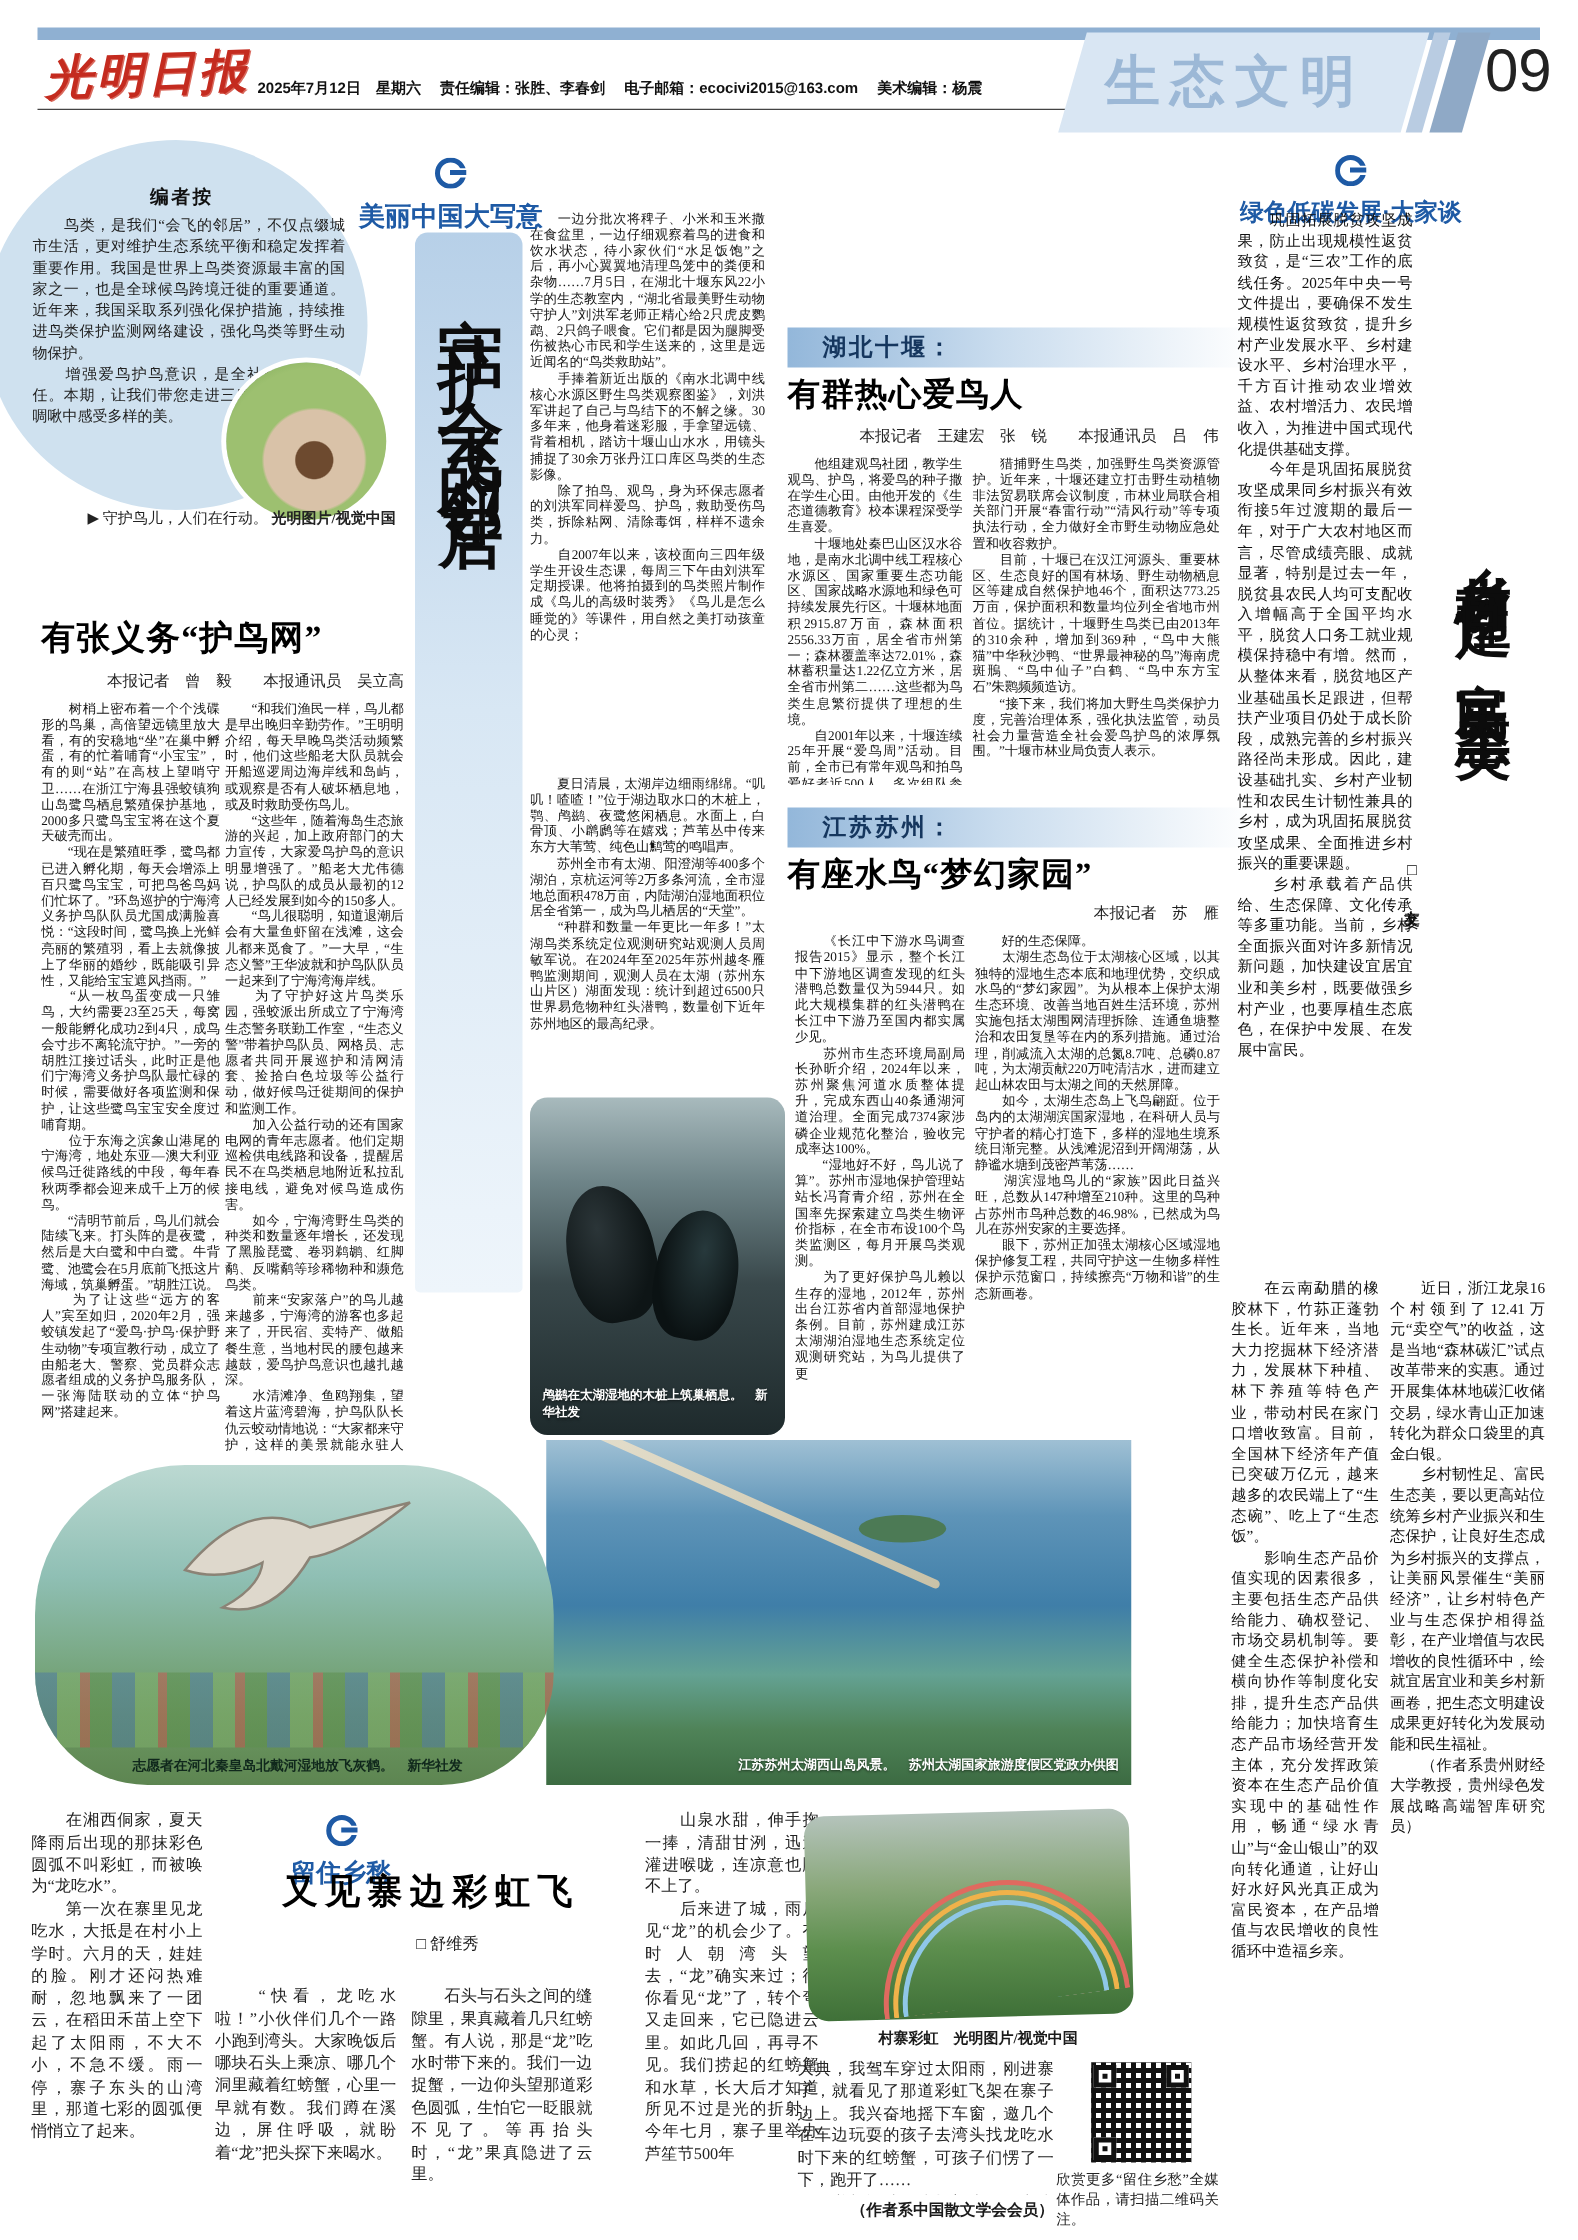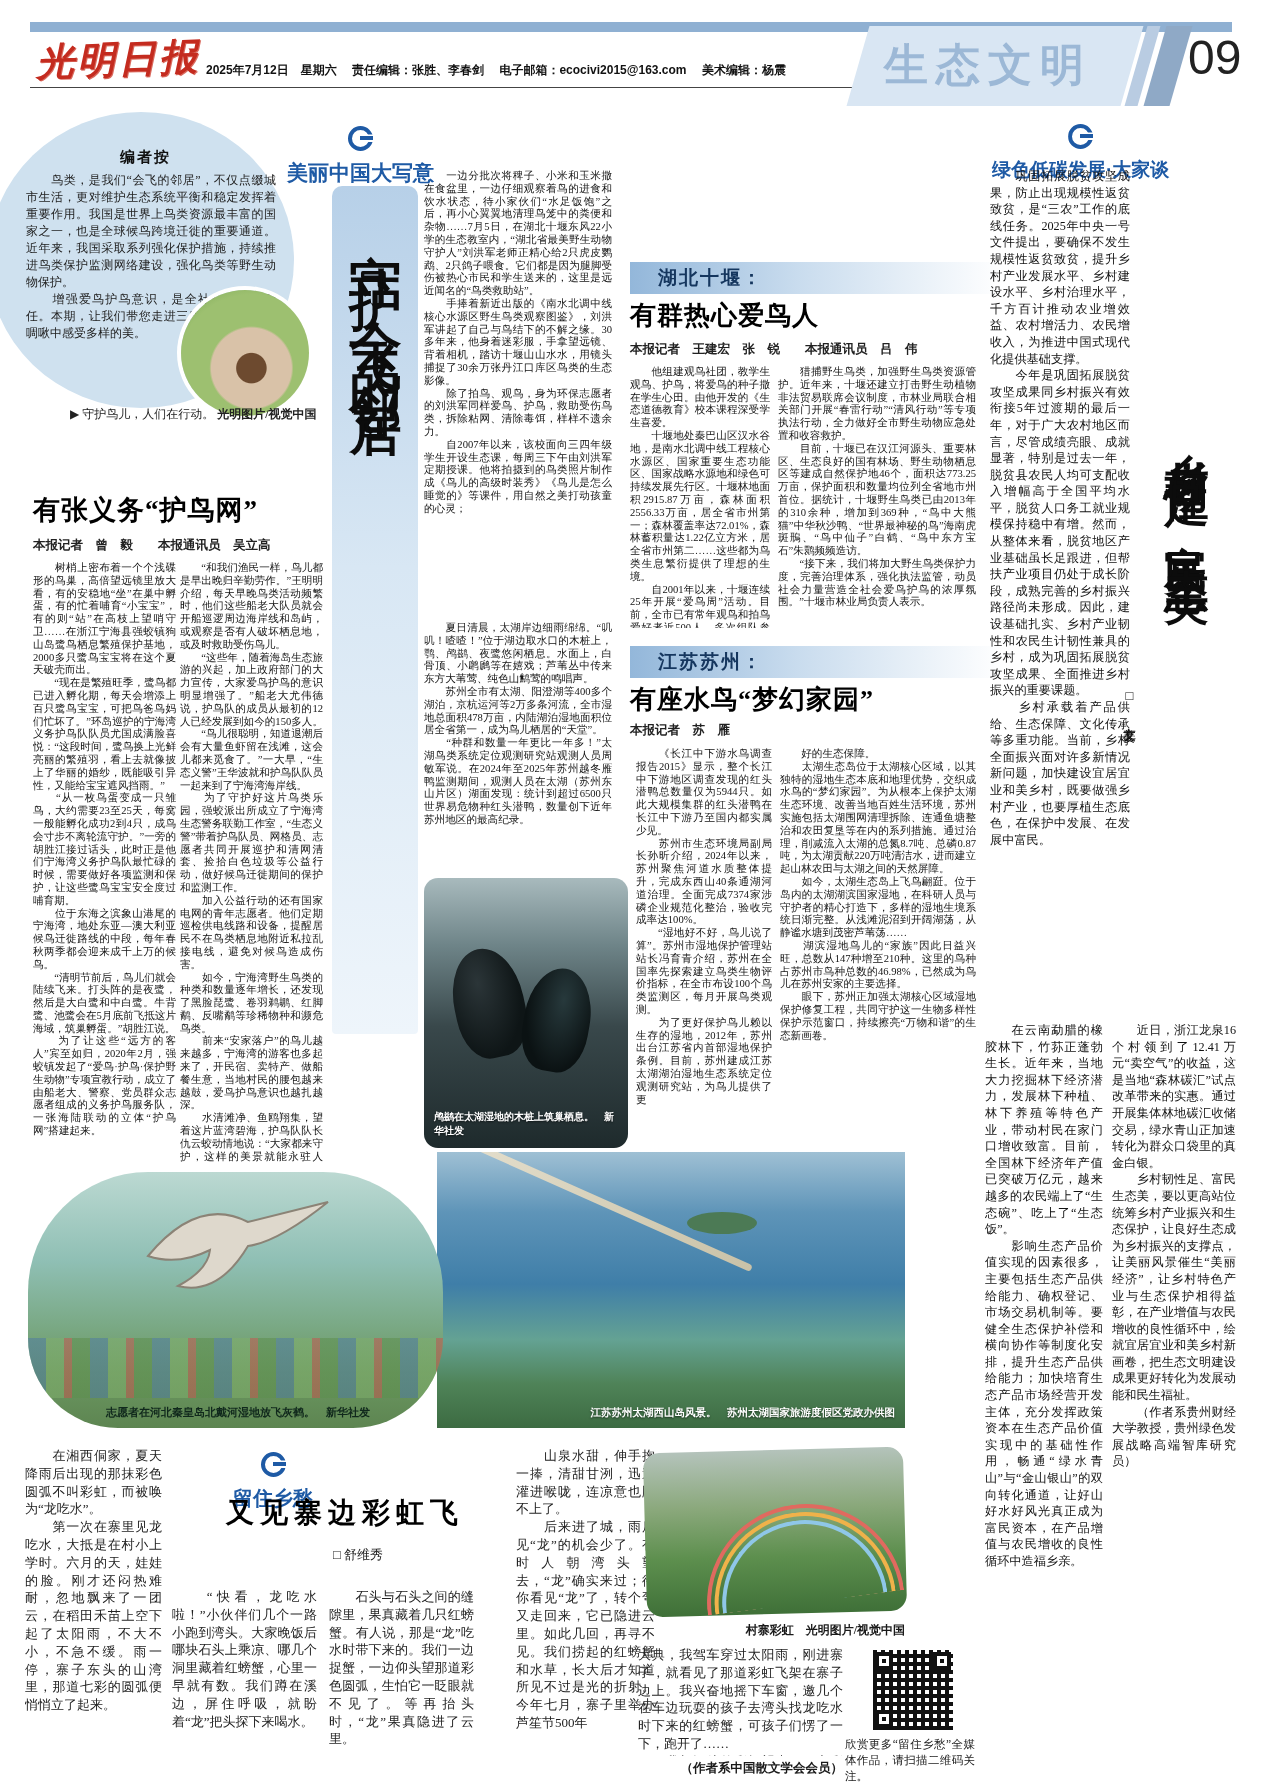--- a/index.html
+++ b/index.html
@@ -8,21 +8,21 @@
   .abs{position:absolute;}
   .coltext{font-size:10.6px;line-height:12.8px;text-align:justify;white-space:pre-line;
            overflow:hidden;color:#141414;}
   .bigtext{font-size:12.2px;line-height:16.6px;text-align:justify;white-space:pre-line;overflow:hidden;}
   .kaitext{font-size:13px;line-height:17.8px;text-align:justify;white-space:pre-line;overflow:hidden;color:#222;}
   .labelbox{background:linear-gradient(90deg,#93b7da 0%,#c9dcee 45%,#ffffff 100%);
             display:flex;align-items:center;padding-left:28px;
             font-family:"Liberation Sans","DejaVu Sans",sans-serif;
             font-weight:bold;font-size:19px;color:#15365e;letter-spacing:2px;}
   .artTitle{font-weight:bold;text-align:left;color:#000;letter-spacing:1px;}
-  .byline{text-align:left;font-size:12.5px;font-weight:bold;color:#222;}
+  .byline{text-align:right;font-size:12.5px;font-weight:normal;color:#222;}
   .badge{display:flex;align-items:center;gap:8px;
          font-family:"Liberation Sans","DejaVu Sans",sans-serif;
          font-weight:bold;color:#1e5aa5;flex-direction:column;}
   .glogo{position:relative;display:inline-block;width:25px;height:25px;flex:0 0 25px;}
   .glogo-c{position:absolute;inset:0;border:4px solid #1e5aa5;border-radius:50%;
            clip-path:polygon(0 0,100% 0,100% 34%,50% 34%,50% 64%,100% 64%,100% 100%,0 100%);}
   .glogo-b{position:absolute;right:0;top:10px;width:13px;height:4px;background:#1e5aa5;}
   .vpanel{background:linear-gradient(180deg,#b7d0e8 0%,#d8e7f4 45%,#eef5fb 100%);
           border-radius:10px 10px 4px 4px;display:flex;justify-content:center;}
   .vtitle{writing-mode:vertical-rl;text-orientation:upright;font-weight:bold;color:#0c0c0c;}
@@ -205,21 +205,21 @@
   <div class="abs kaitext" style="left:329px;top:1588px;width:145px;height:200px;">　　石头与石头之间的缝隙里，果真藏着几只红螃蟹。有人说，那是“龙”吃水时带下来的。我们一边捉蟹，一边仰头望那道彩色圆弧，生怕它一眨眼就不见了。等再抬头时，“龙”果真隐进了云里。</div>
   <div class="abs kaitext" style="left:516px;top:1447px;width:139px;height:343px;">　　山泉水甜，伸手掬一捧，清甜甘洌，迅速灌进喉咙，连凉意也顾不上了。
 　　后来进了城，雨后见“龙”的机会少了。有时人朝湾头望去，“龙”确实来过；待你看见“龙”了，转个弯又走回来，它已隐进云里。如此几回，再寻不见。我们捞起的红螃蟹和水草，长大后才知道所见不过是光的折射。今年七月，寨子里举办芦笙节500年</div>
 
   <div class="abs photo" style="left:645px;top:1450px;width:260px;height:164px;border-radius:16px;transform:rotate(-1.5deg);
               background:linear-gradient(180deg,#b4c3bb 0%,#8aa87b 35%,#5d8f4e 65%,#3f7038 100%);">
     <div class="ring" style="left:55px;top:55px;width:190px;height:95px;border:4px solid #e06a5f;border-radius:190px 190px 0 0;transform:rotate(-6deg);"></div>
     <div class="ring" style="left:63px;top:63px;width:174px;height:87px;border:4px solid #f0b24a;border-radius:174px 174px 0 0;transform:rotate(-6deg);"></div>
     <div class="ring" style="left:71px;top:71px;width:158px;height:79px;border:4px solid #8fc7e8;border-radius:158px 158px 0 0;transform:rotate(-6deg);"></div>
   </div>
-  <div class="abs caption-dark" style="left:660px;top:1622px;width:245px;font-size:12px;text-align:right;">村寨彩虹　光明图片/视觉中国</div>
+  <div class="abs caption-dark" style="left:660px;top:1622px;width:245px;font-size:12px;text-align:center;">村寨彩虹　光明图片/视觉中国</div>
 
   <div class="abs kaitext" style="left:638px;top:1646px;width:205px;height:110px;">大典，我驾车穿过太阳雨，刚进寨子，就看见了那道彩虹飞架在寨子边上。我兴奋地摇下车窗，邀几个在车边玩耍的孩子去湾头找龙吃水时下来的红螃蟹，可孩子们愣了一下，跑开了……
 　　我朝远处的彩虹望去，那七彩斑斓的光晕装扮着古老侗寨，一头连着记忆深处的乡村，一头连着如今的美好生活。</div>
   <div class="abs caption-dark" style="left:638px;top:1760px;width:205px;font-size:12.5px;text-align:right;">（作者系中国散文学会会员）</div>
 
   <div class="abs qr" style="left:873px;top:1650px;width:80px;height:80px;">
     <div class="qrf" style="left:2px;top:2px;"></div>
     <div class="qrf" style="right:2px;top:2px;"></div>
     <div class="qrf" style="left:2px;bottom:2px;"></div>
   </div>

